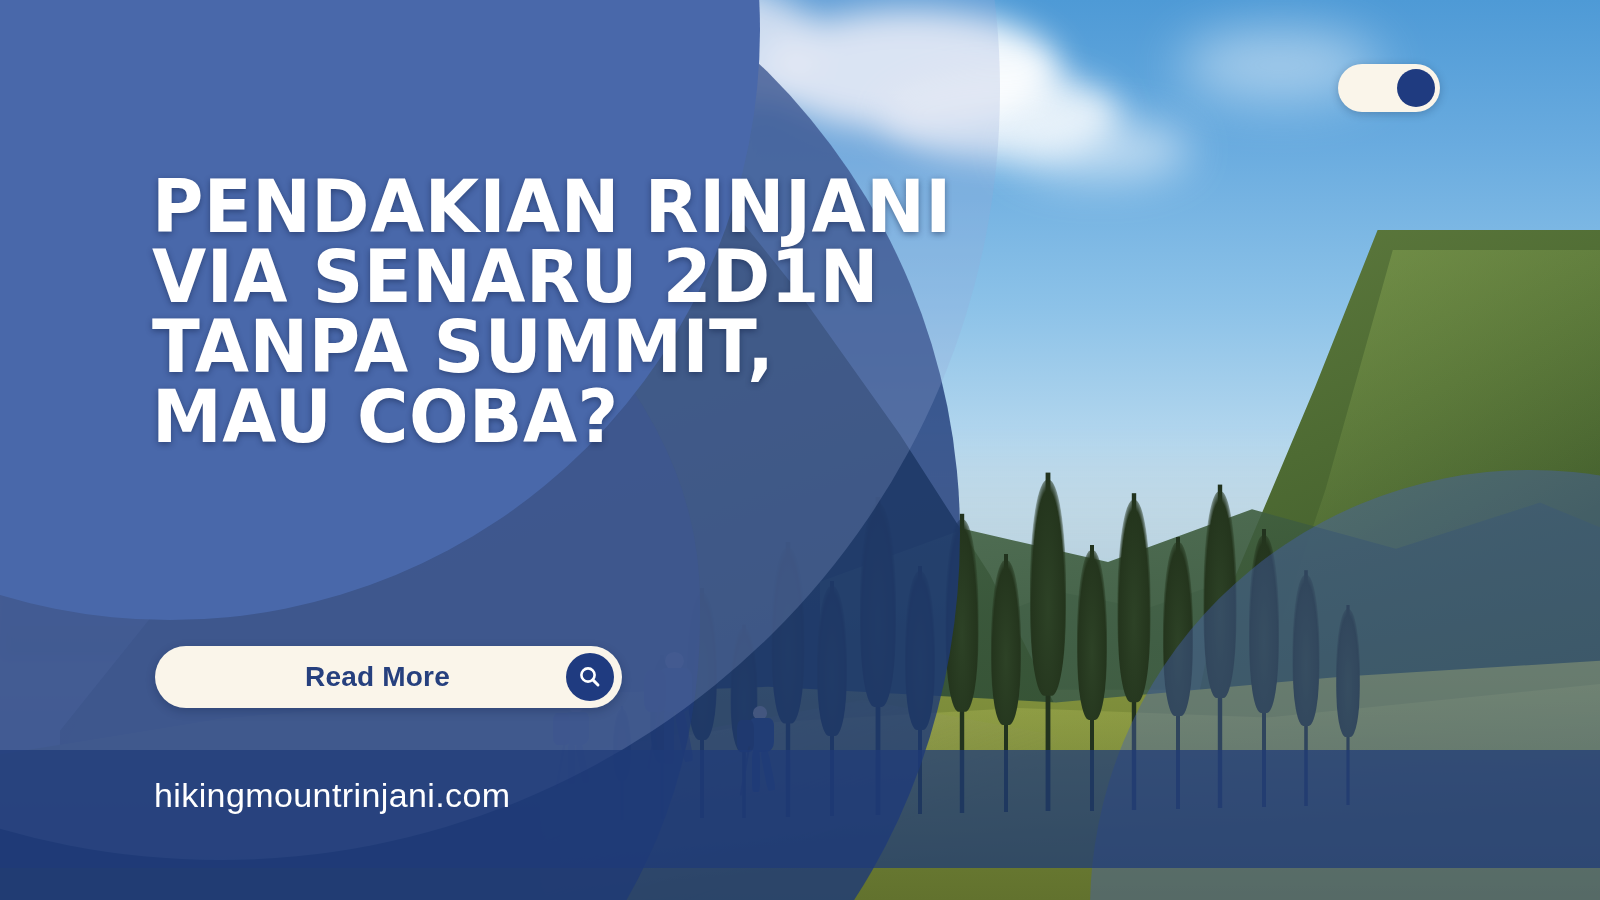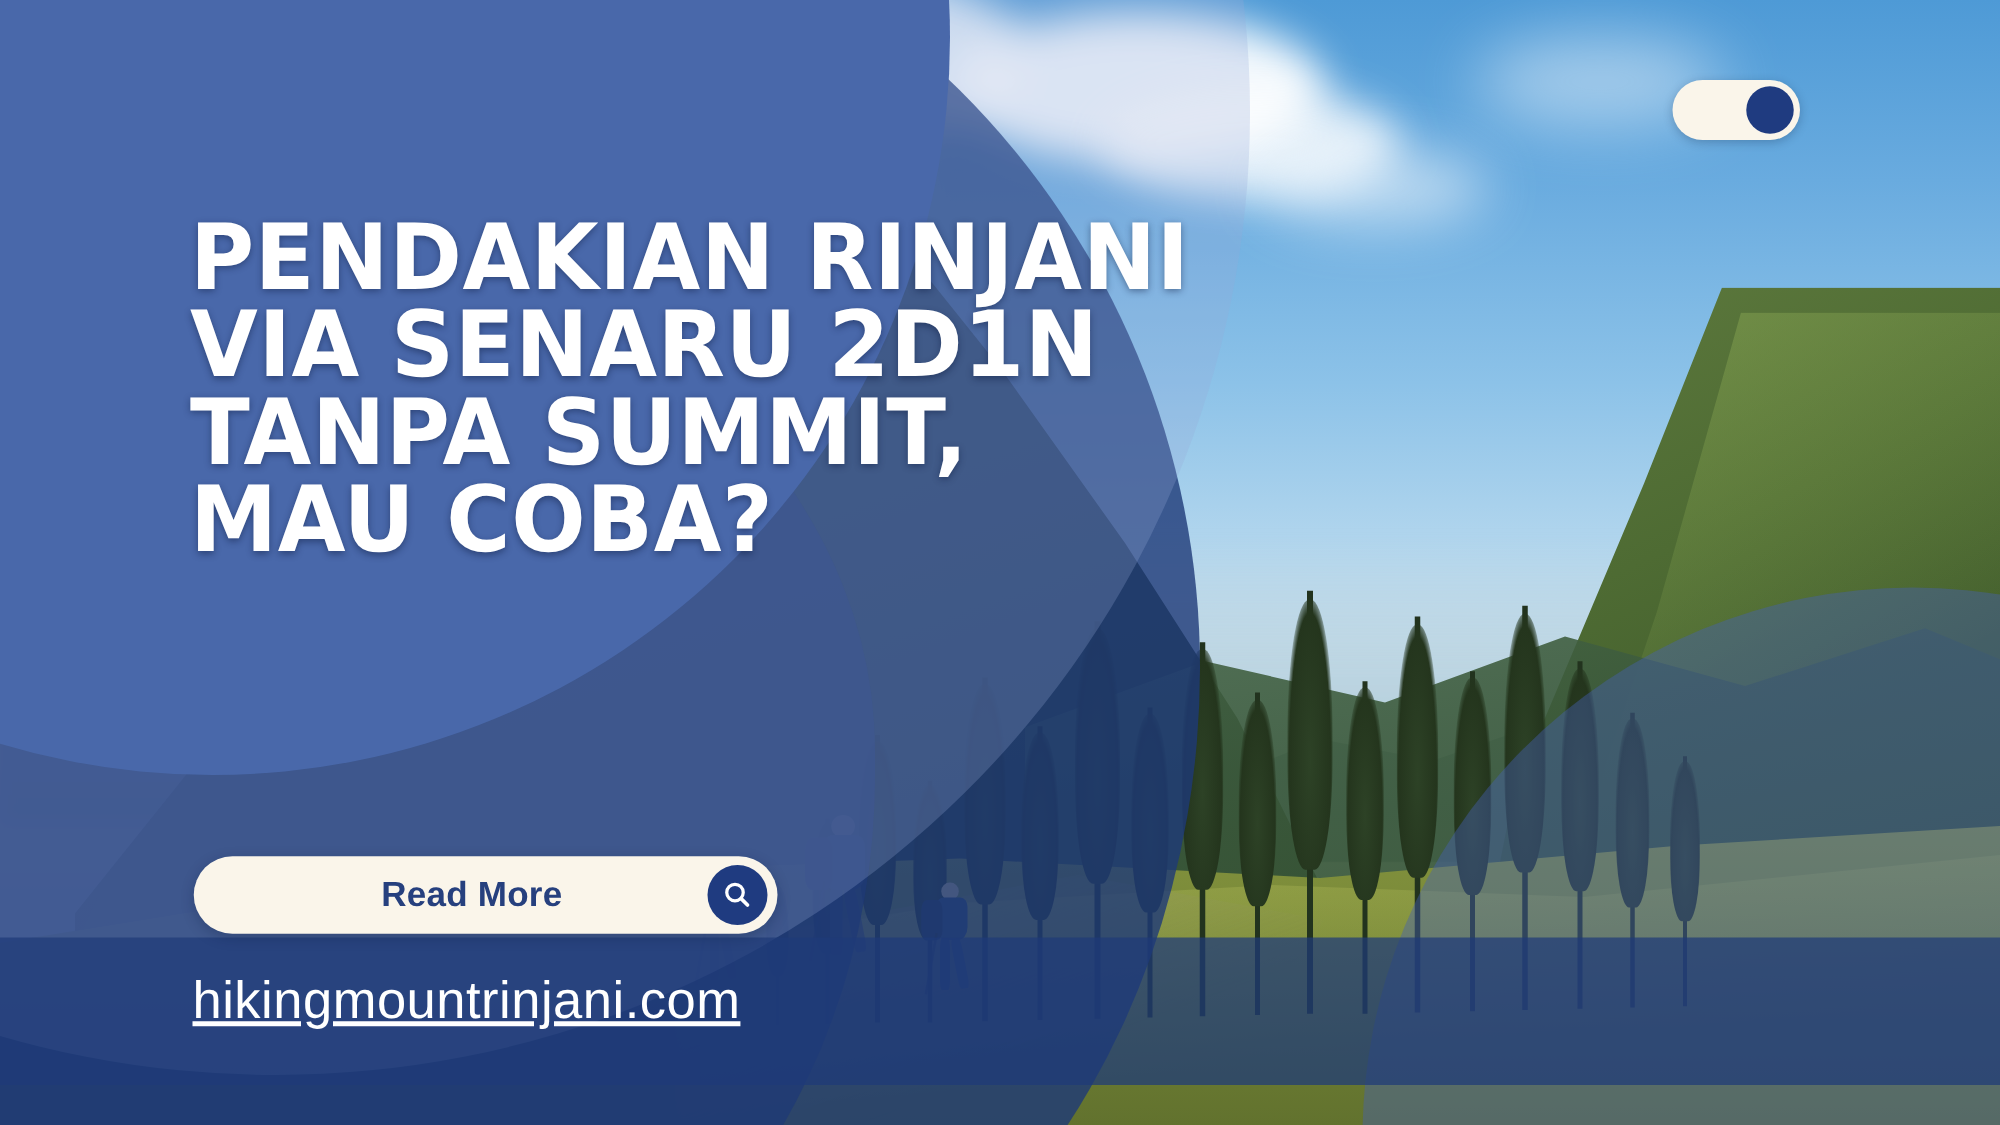--- a/index.html
+++ b/index.html
@@ -206,21 +206,20 @@
 
   
   .read-more {
     position:absolute; left:155px; top:646px;
     width:467px; height:62px;
     background:#faf5ea;
     border-radius:34px;
     display:flex; align-items:center;
     box-shadow:0 3px 10px rgba(12,26,60,.28);
     cursor:pointer;
-    margin-top:39px;
   }
   .read-more-label {
     flex:1;
     text-align:center;
     color:#26407e;
     font-size:28px;
     font-weight:bold;
     letter-spacing:.2px;
     padding-left:34px;
   }
@@ -247,23 +246,22 @@
     position:absolute; right:5px; top:5px;
     width:38px; height:38px;
     border-radius:50%;
     background:#1f3b80;
   }
 
   
   .site-url {
     position:absolute; left:154px; top:776px;
     color:#ffffff;
-    font-size:42px;
+    font-size:34px;
     letter-spacing:.4px;
-    text-decoration:underline;
   }
 </style>
 </head>
 <body>
 
 <div id="banner">
 
   <div class="photo">
     <div class="sky"></div>
 

